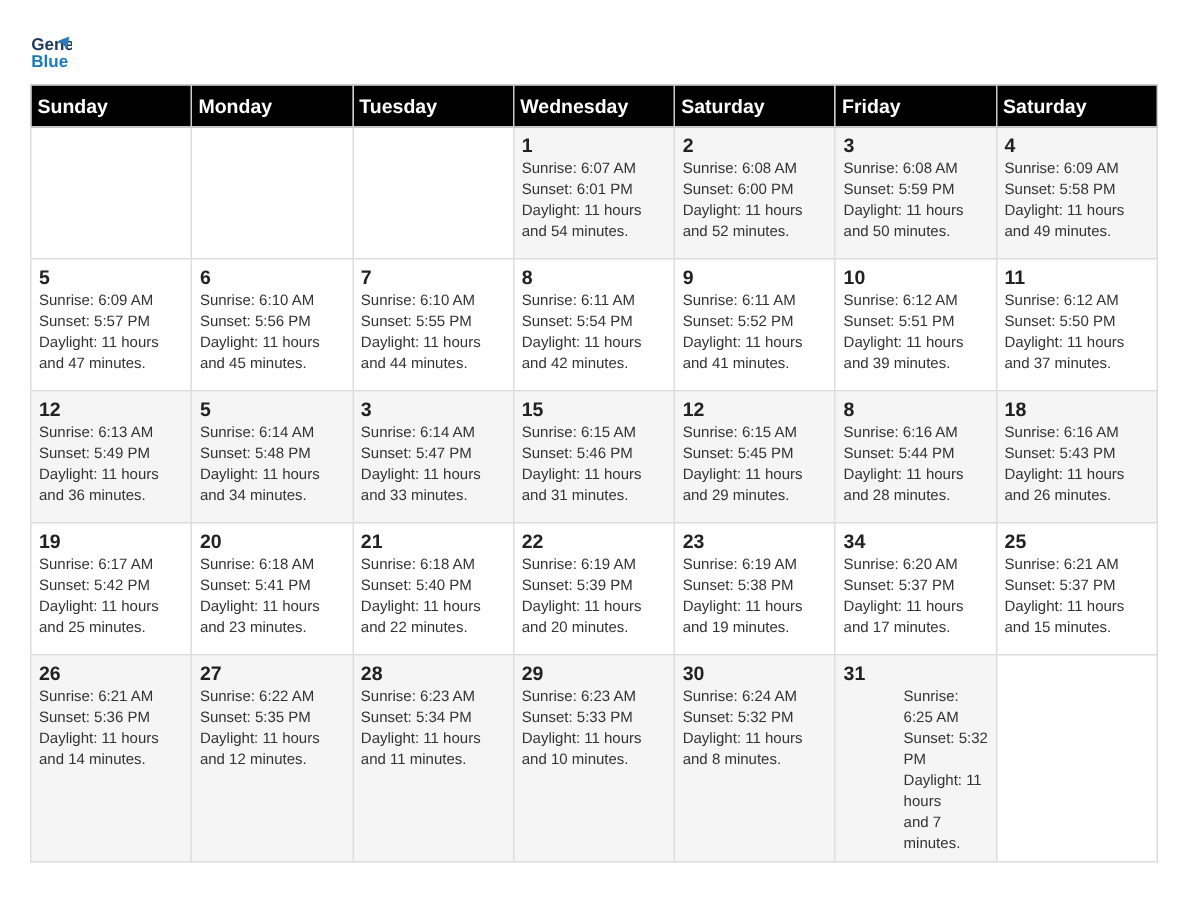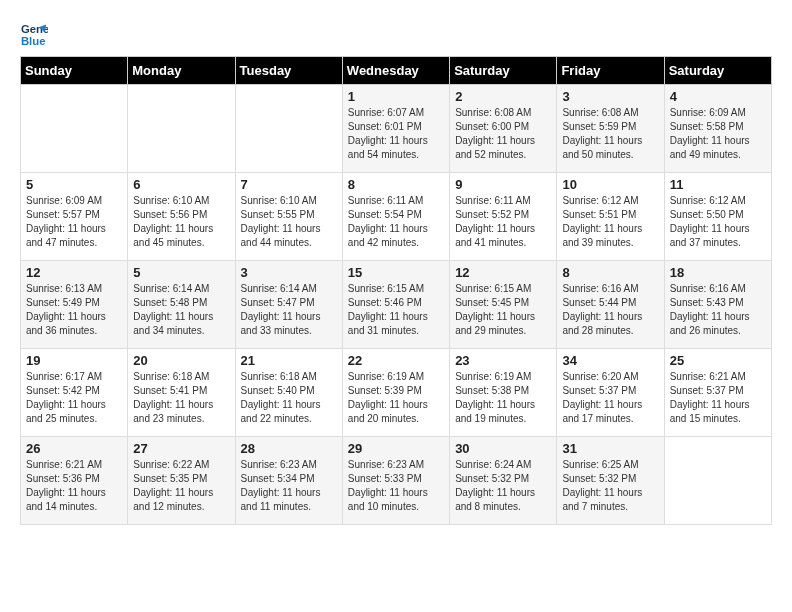--- a/index.html
+++ b/index.html
@@ -335,21 +335,21 @@
         </td>
         <td>
           <span class="day-num">30</span>
           <div class="cell-content" style="white-space: pre-line;">Sunrise: 6:24 AM
 Sunset: 5:32 PM
 Daylight: 11 hours
 and 8 minutes.</div>
         </td>
         <td>
           <span class="day-num">31</span>
-          <div class="cell-content" style="white-space: pre-line;">Sunrise: 6:25 AM
+          <div class="cell-content" style="white-space: pre-line; margin-left: 40px;">Sunrise: 6:25 AM
 Sunset: 5:32 PM
 Daylight: 11 hours
 and 7 minutes.</div>
         </td>
         <td class="empty-cell"></td>
       </tr>
     </tbody>
 </table>
 
 </body></html>

